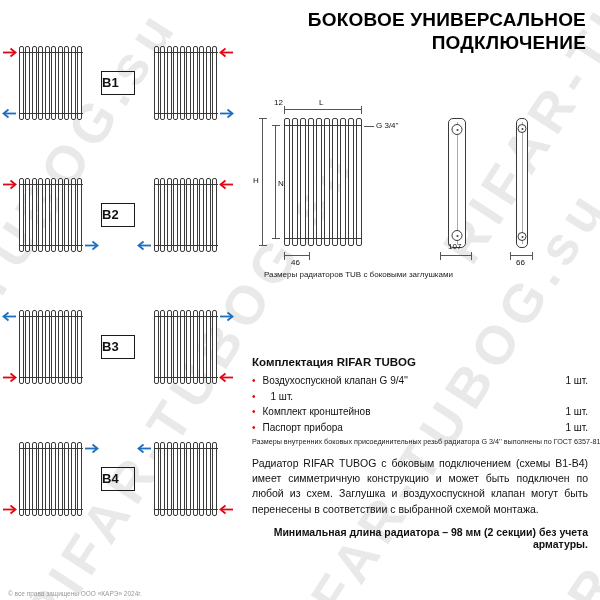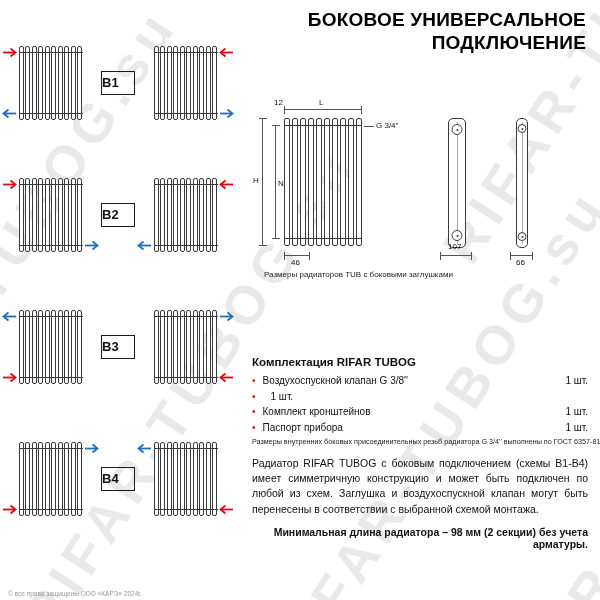--- a/index.html
+++ b/index.html
@@ -342,21 +342,21 @@
 
     <div class="caption">Размеры радиаторов TUB с боковыми заглушками</div>
   </div>
 
   <div class="equipment">
     <div class="eq-h1">Комплектация RIFAR TUBOG</div>
 
     <div class="eq-list">
       <div class="eq-item">
         <span class="eq-bullet">•</span>
-        <span class="eq-name">Воздухоспускной клапан G 3/8''</span>
+        <span class="eq-name">Воздухоспускной клапан G 9/4''</span>
         <span class="eq-qty">1 шт.</span>
       </div>
       <div class="eq-item">
         <span class="eq-bullet">•</span>
         <span class="eq-qty">1 шт.</span>
       </div>
       <div class="eq-item">
         <span class="eq-bullet">•</span>
         <span class="eq-name">Комплект кронштейнов</span>
         <span class="eq-qty">1 шт.</span>

